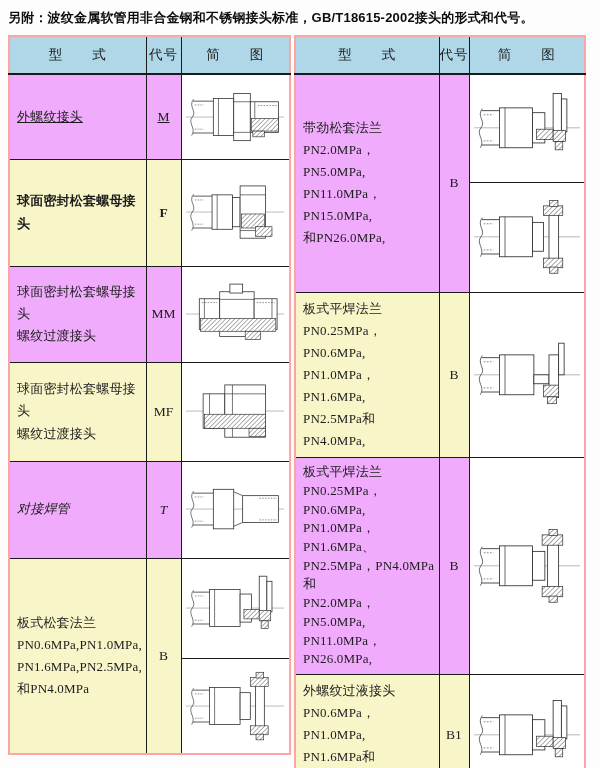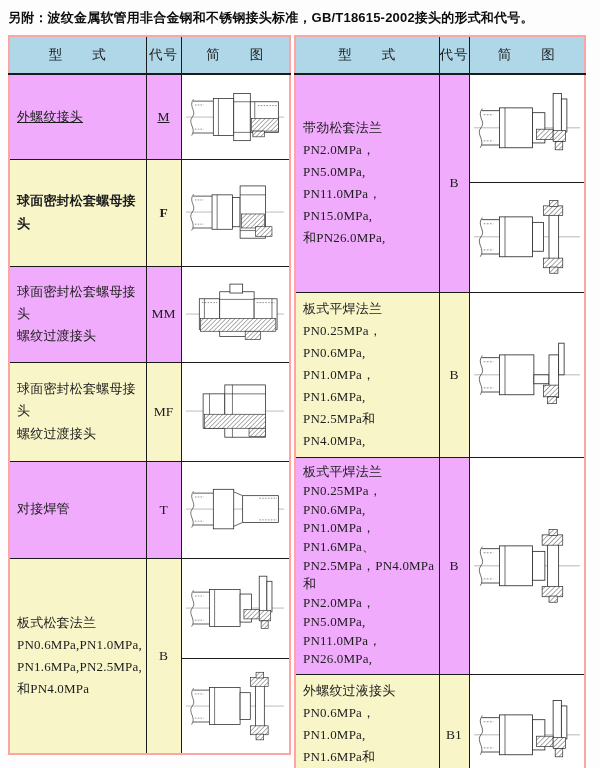--- a/index.html
+++ b/index.html
@@ -149,21 +149,21 @@
                 <rect x="30" y="28" width="34" height="54" fill="#ffffff" stroke="#2a2a2a" stroke-width="1.2"></rect>
                 <line x1="40" y1="28" x2="40" y2="82" stroke="#2a2a2a" stroke-width="1"></line>
                 <rect x="64" y="14" width="64" height="82" fill="#ffffff" stroke="#2a2a2a" stroke-width="1.2"></rect>
                 <line x1="64" y1="28" x2="128" y2="28" stroke="#2a2a2a" stroke-width="1"></line>
                 <line x1="76" y1="14" x2="76" y2="96" stroke="#2a2a2a" stroke-width="1"></line>
                 <rect x="32" y="60" width="96" height="22" fill="url(#hatch)" stroke="#2a2a2a" stroke-width="1"></rect>
                 <rect x="102" y="82" width="26" height="13" fill="url(#hatch)" stroke="#2a2a2a" stroke-width="1"></rect>
               </svg>
             </td>
           </tr>
-          <tr style="height: 97px;">
+          <tr style="height: 97px; font-style: italic;">
             <td class="type-cell">
               <div>对接焊管</div>
             </td>
             <td class="code-cell">T</td>
             <td class="dia-cell">
               <svg class="fitting" width="102" viewBox="0 0 160 110" xmlns="http://www.w3.org/2000/svg">
                 <line x1="3" y1="55" x2="157" y2="55" stroke="#8a8a8a" stroke-width="0.9"></line>
                 <line x1="14" y1="30" x2="46" y2="30" stroke="#2a2a2a" stroke-width="1.2"></line>
                 <line x1="14" y1="80" x2="46" y2="80" stroke="#2a2a2a" stroke-width="1.2"></line>
                 <path d="M 15 27 C 6 38 21 46 13 55 C 5 64 20 73 12 84" fill="none" stroke="#2a2a2a" stroke-width="1"></path>

